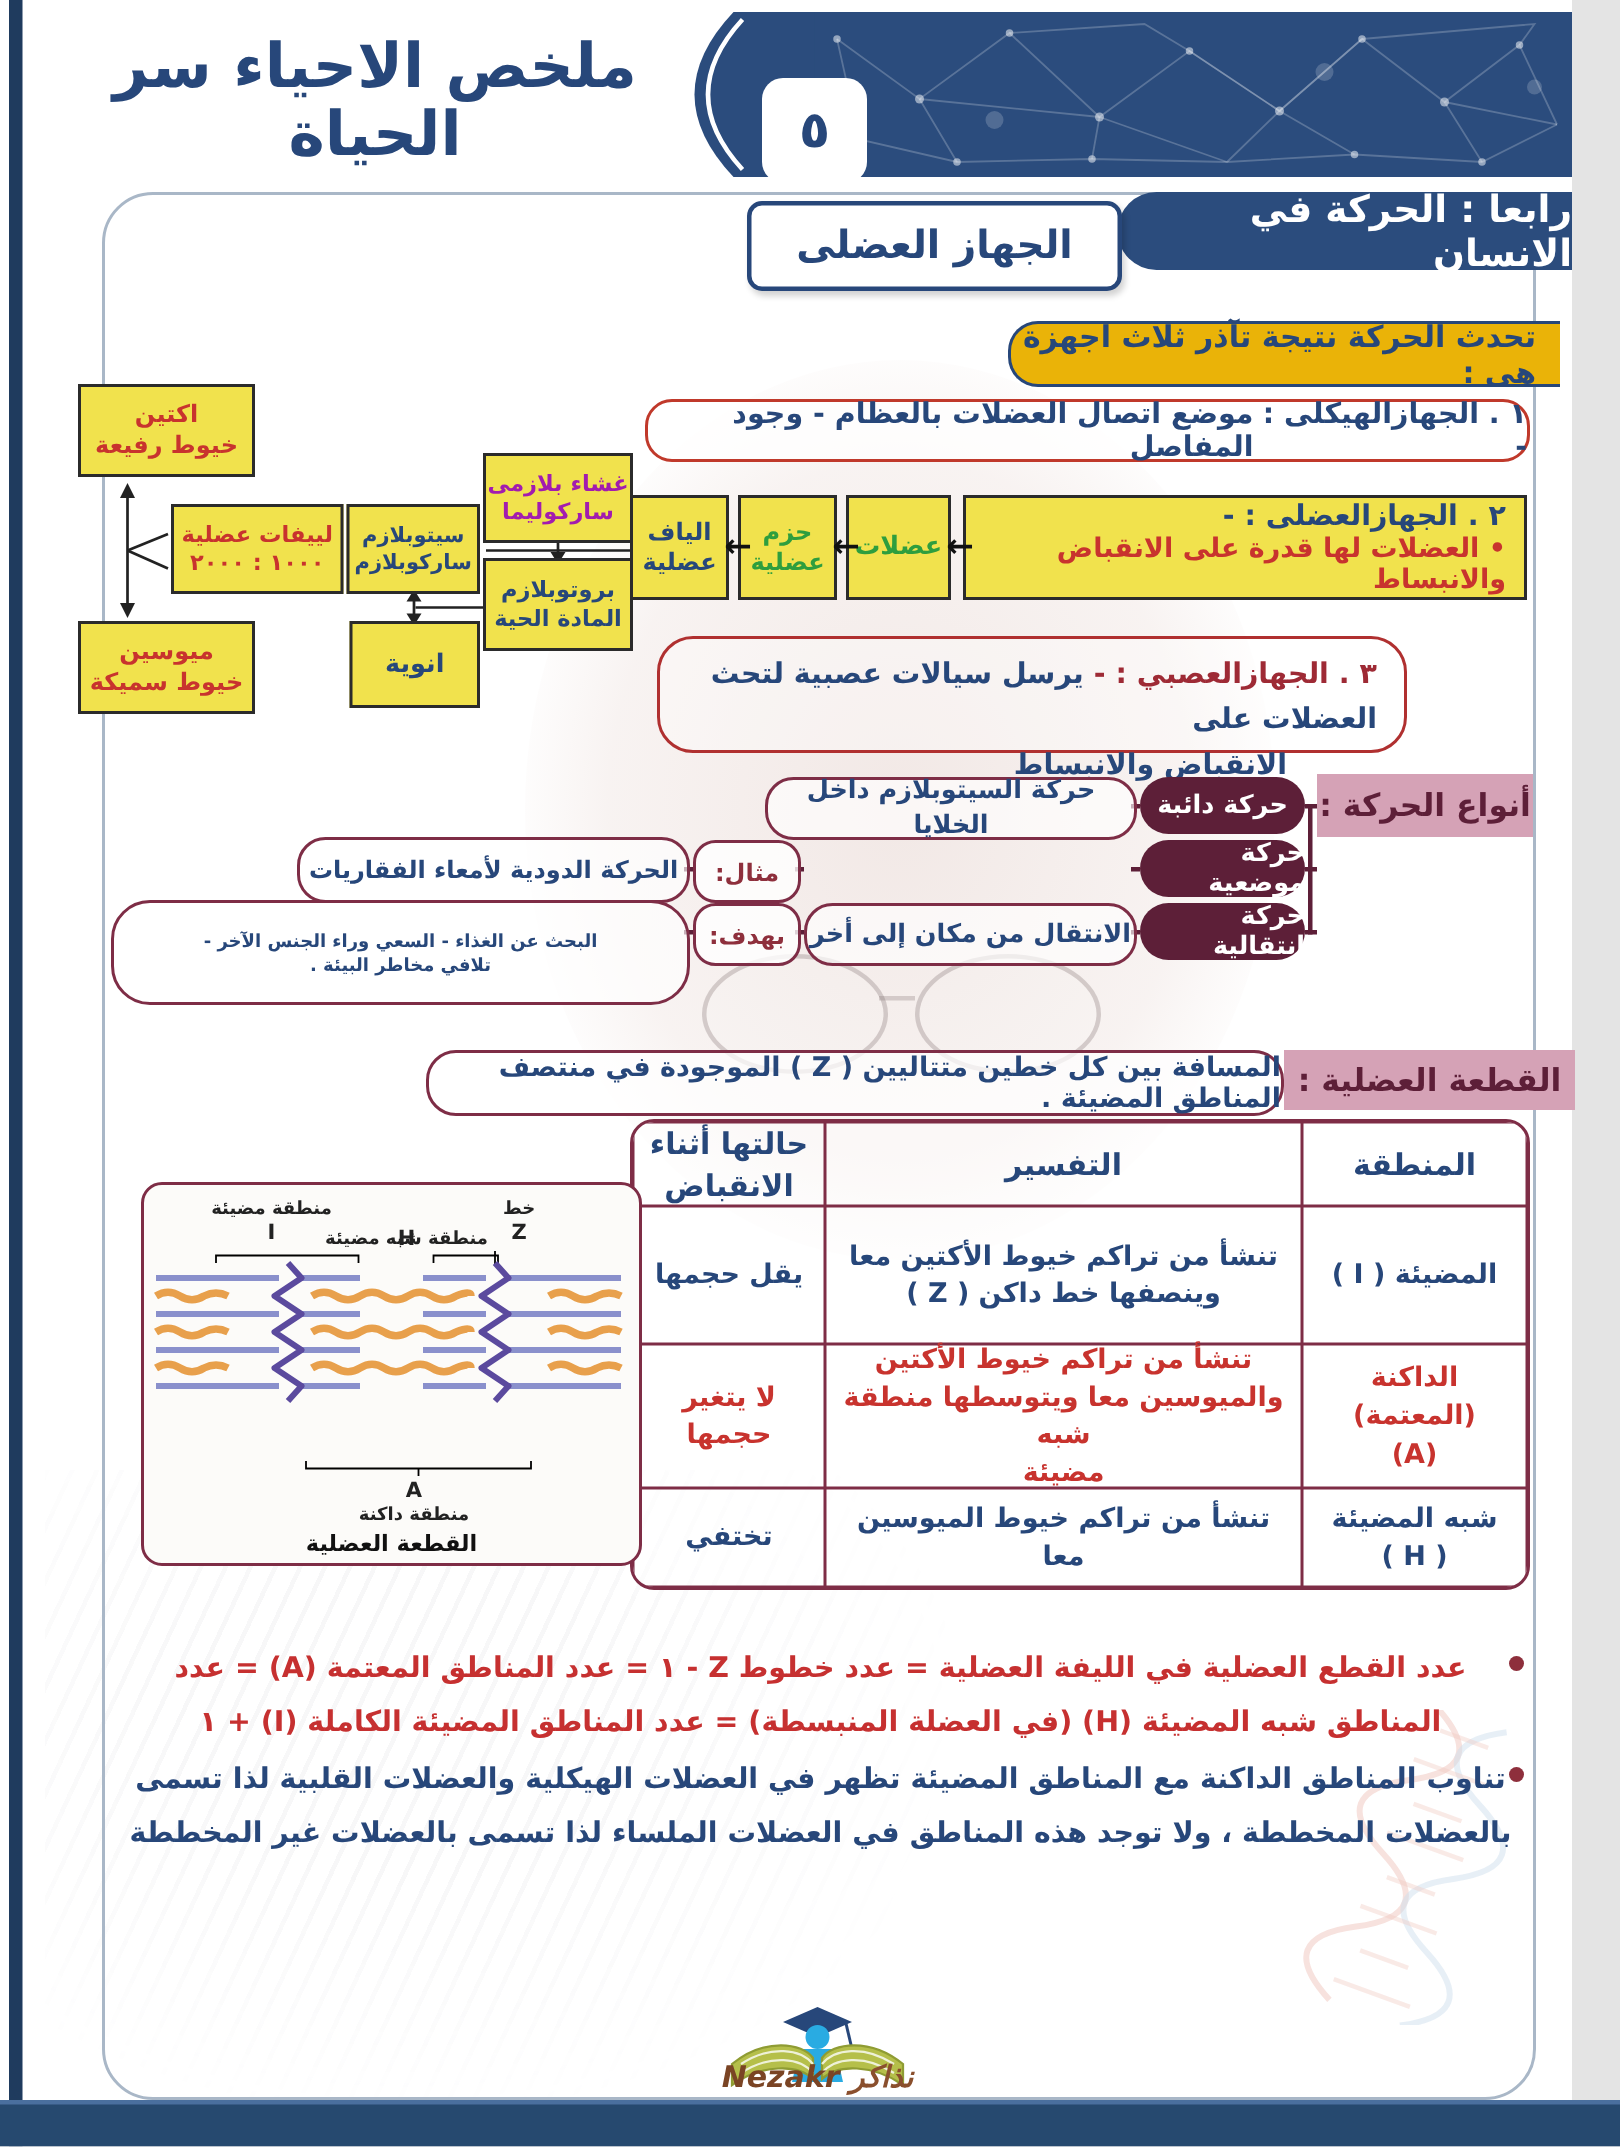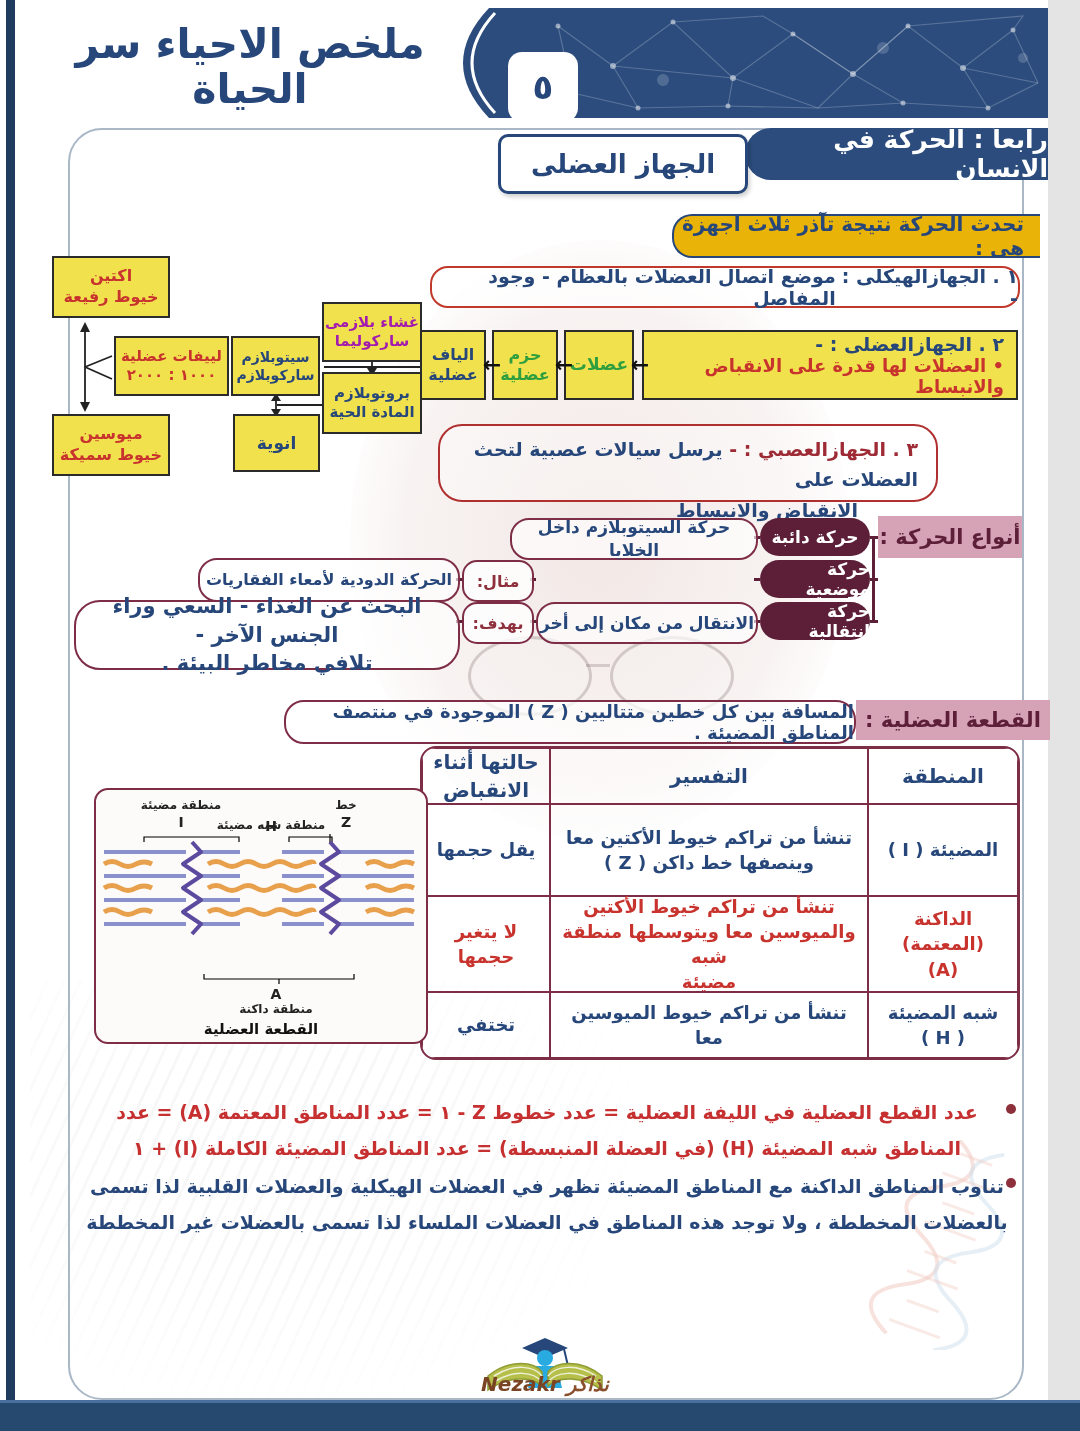--- a/index.html
+++ b/index.html
@@ -69,21 +69,21 @@
     font-size:17px;font-weight:bold;z-index:6;direction:rtl;}
   .pill1{left:760px;top:518px;width:110px;height:38px;}
   .pill2{left:760px;top:560px;width:110px;height:38px;}
   .pill3{left:760px;top:602px;width:110px;height:38px;}
   .dbox{background:rgba(255,255,255,.65);border:2px solid #7e2d46;border-radius:19px;display:flex;align-items:center;justify-content:center;
     color:#27477a;font-size:17px;font-weight:bold;z-index:6;direction:rtl;text-align:center;line-height:1.35;white-space:pre-line;}
   .dbox1{left:510px;top:518px;width:244px;height:38px;}
   .dbox2{left:536px;top:560px;width:218px;height:38px;}
   .dbox3{left:198px;top:558px;width:258px;height:40px;font-size:16px;}
   .dbox4{left:536px;top:602px;width:218px;height:38px;}
-  .dbox5{left:74px;top:600px;width:382px;height:66px;border-radius:26px;font-size:21px;}
+  .dbox5{left:74px;top:600px;width:382px;height:66px;border-radius:26px;font-size:12px;}
   .tag{background:rgba(255,255,255,.8);border:2px solid #7e2d46;border-radius:15px;display:flex;align-items:center;justify-content:center;
     color:#8e2f3c;font-size:16px;font-weight:bold;z-index:6;direction:rtl;}
   .tag1{left:462px;top:560px;width:68px;height:38px;}
   .tag2{left:462px;top:602px;width:68px;height:38px;}
   .mv-line{background:#5d1f38;z-index:5;}
   
   .sar-label{left:856px;top:700px;width:194px;height:40px;background:#d5a2b6;z-index:6;display:flex;align-items:center;justify-content:center;
     color:#5d1f38;font-size:21px;font-weight:bold;direction:rtl;}
   .sar-def{left:284px;top:700px;width:568px;height:40px;background:rgba(255,255,255,.7);border:2px solid #7e2d46;border-radius:20px;z-index:6;
     display:flex;align-items:center;justify-content:center;color:#27477a;font-size:18px;font-weight:bold;direction:rtl;}

